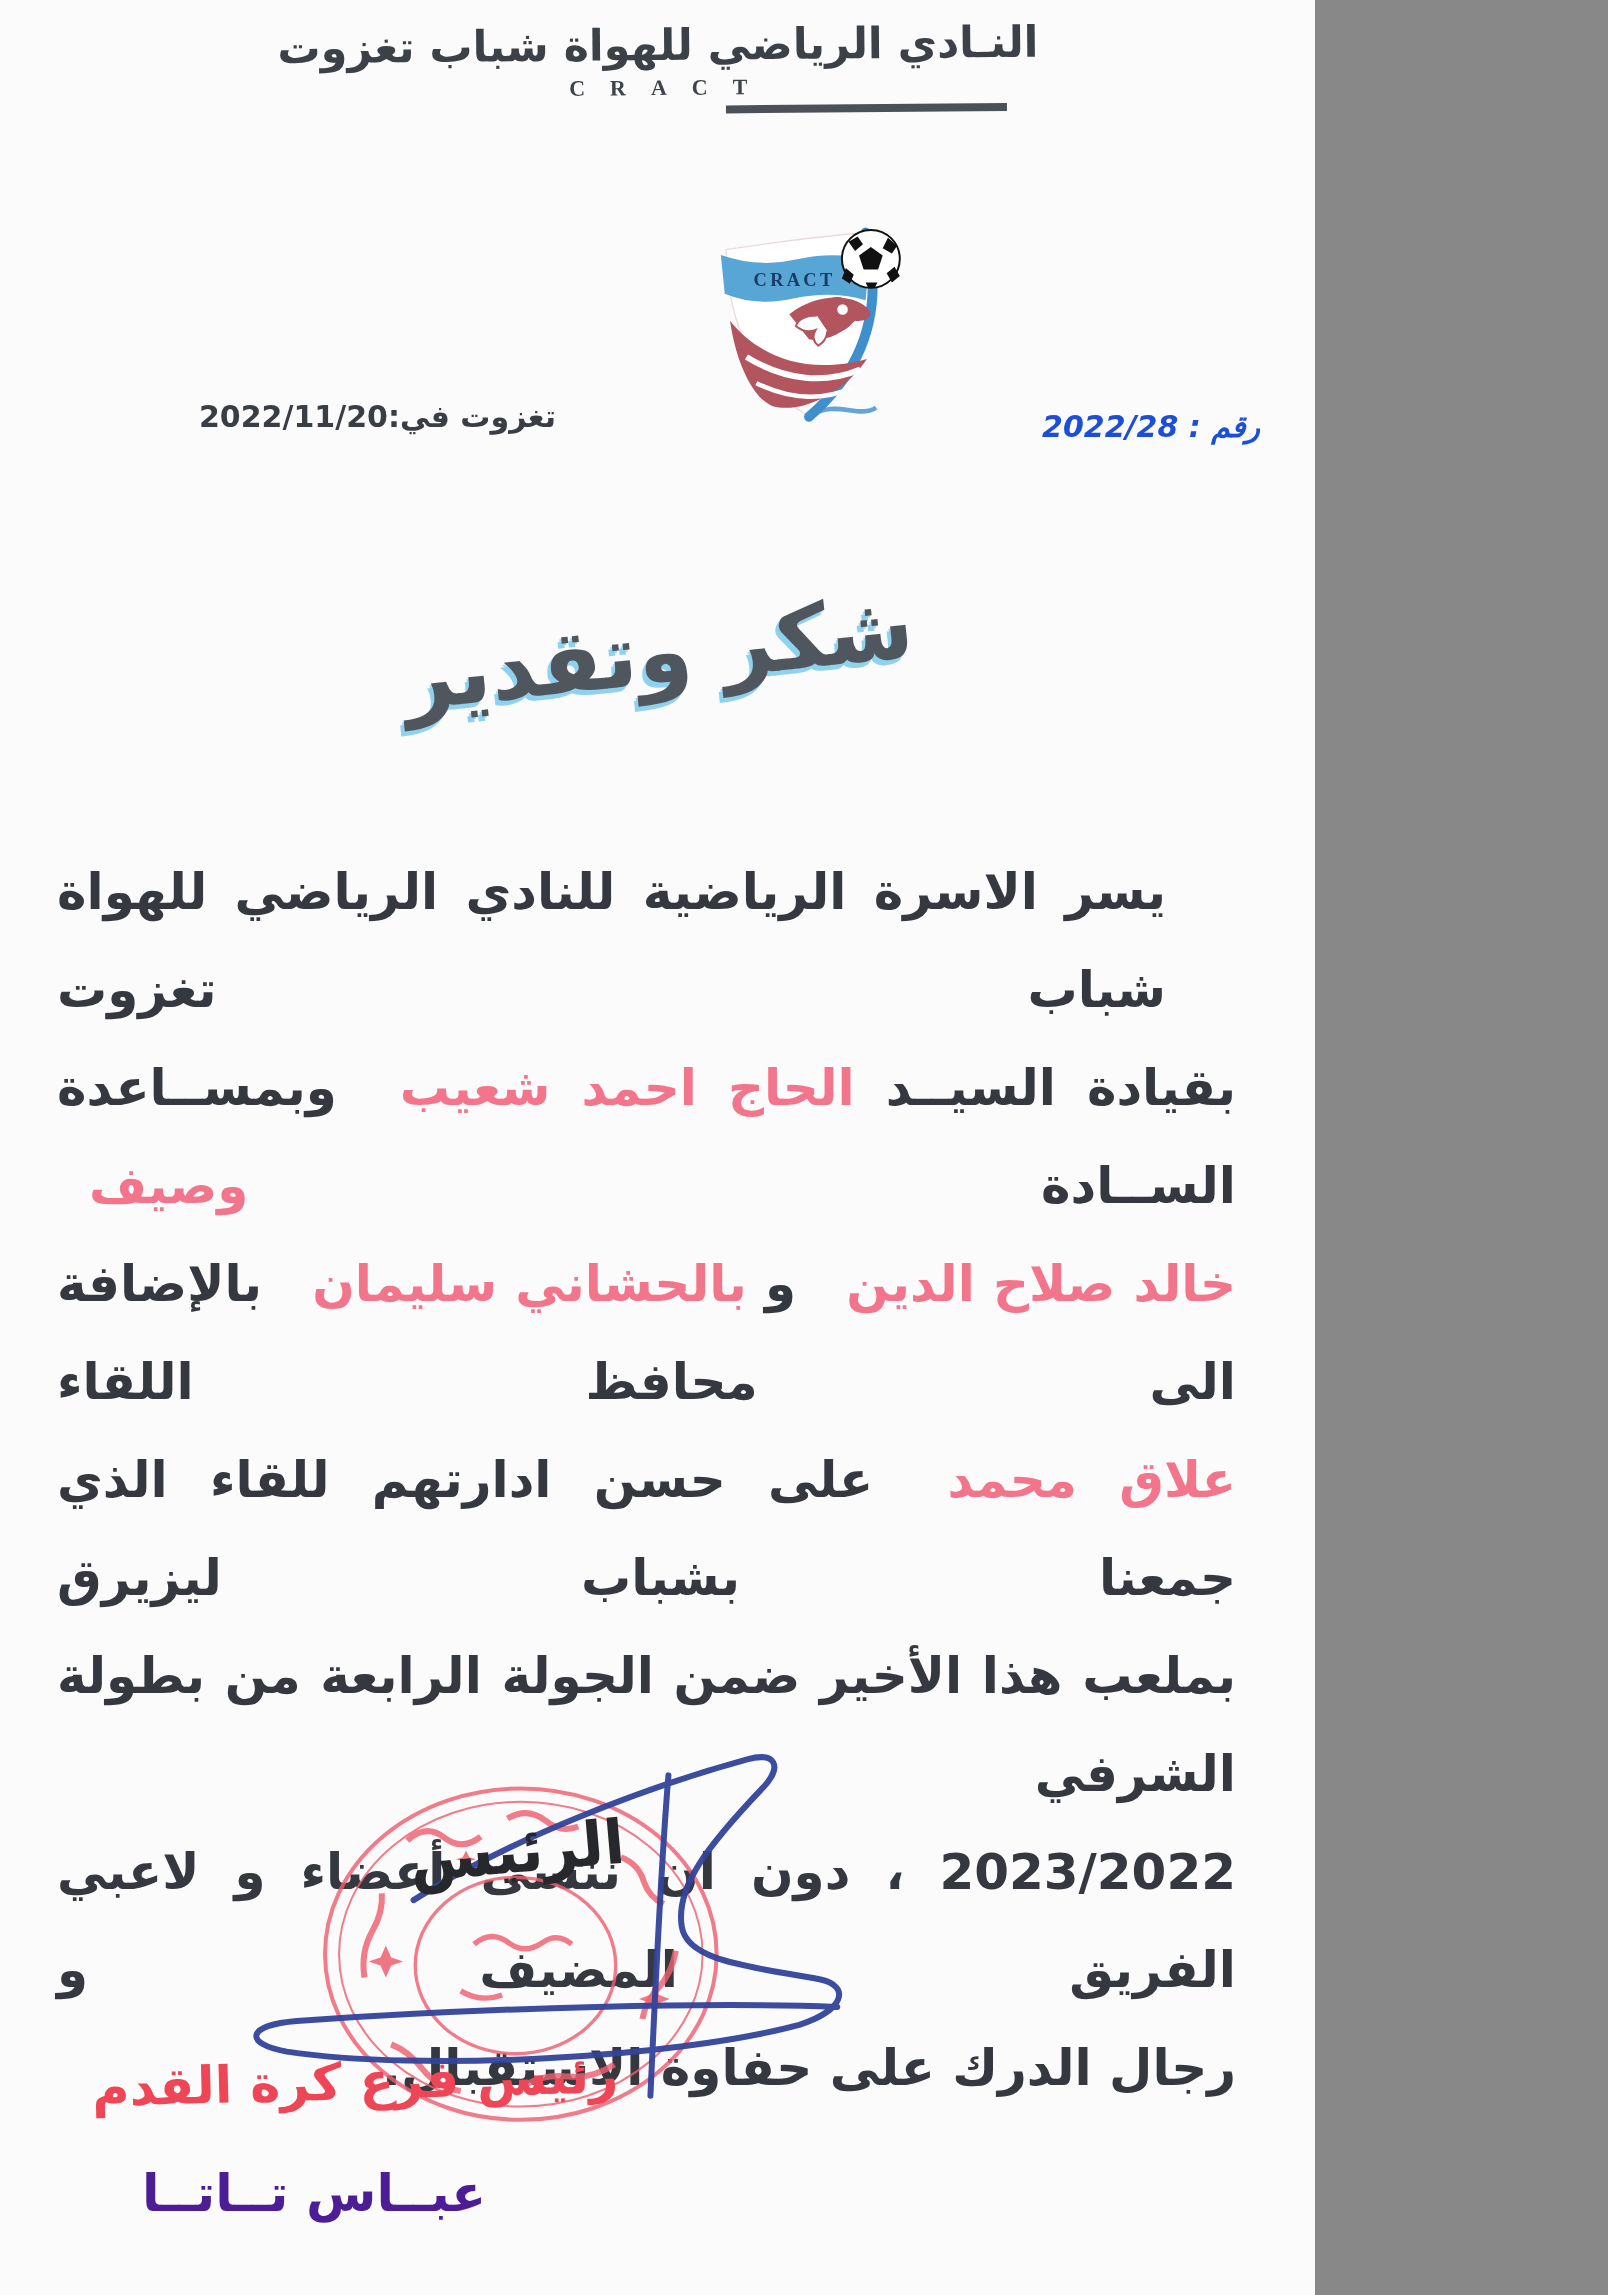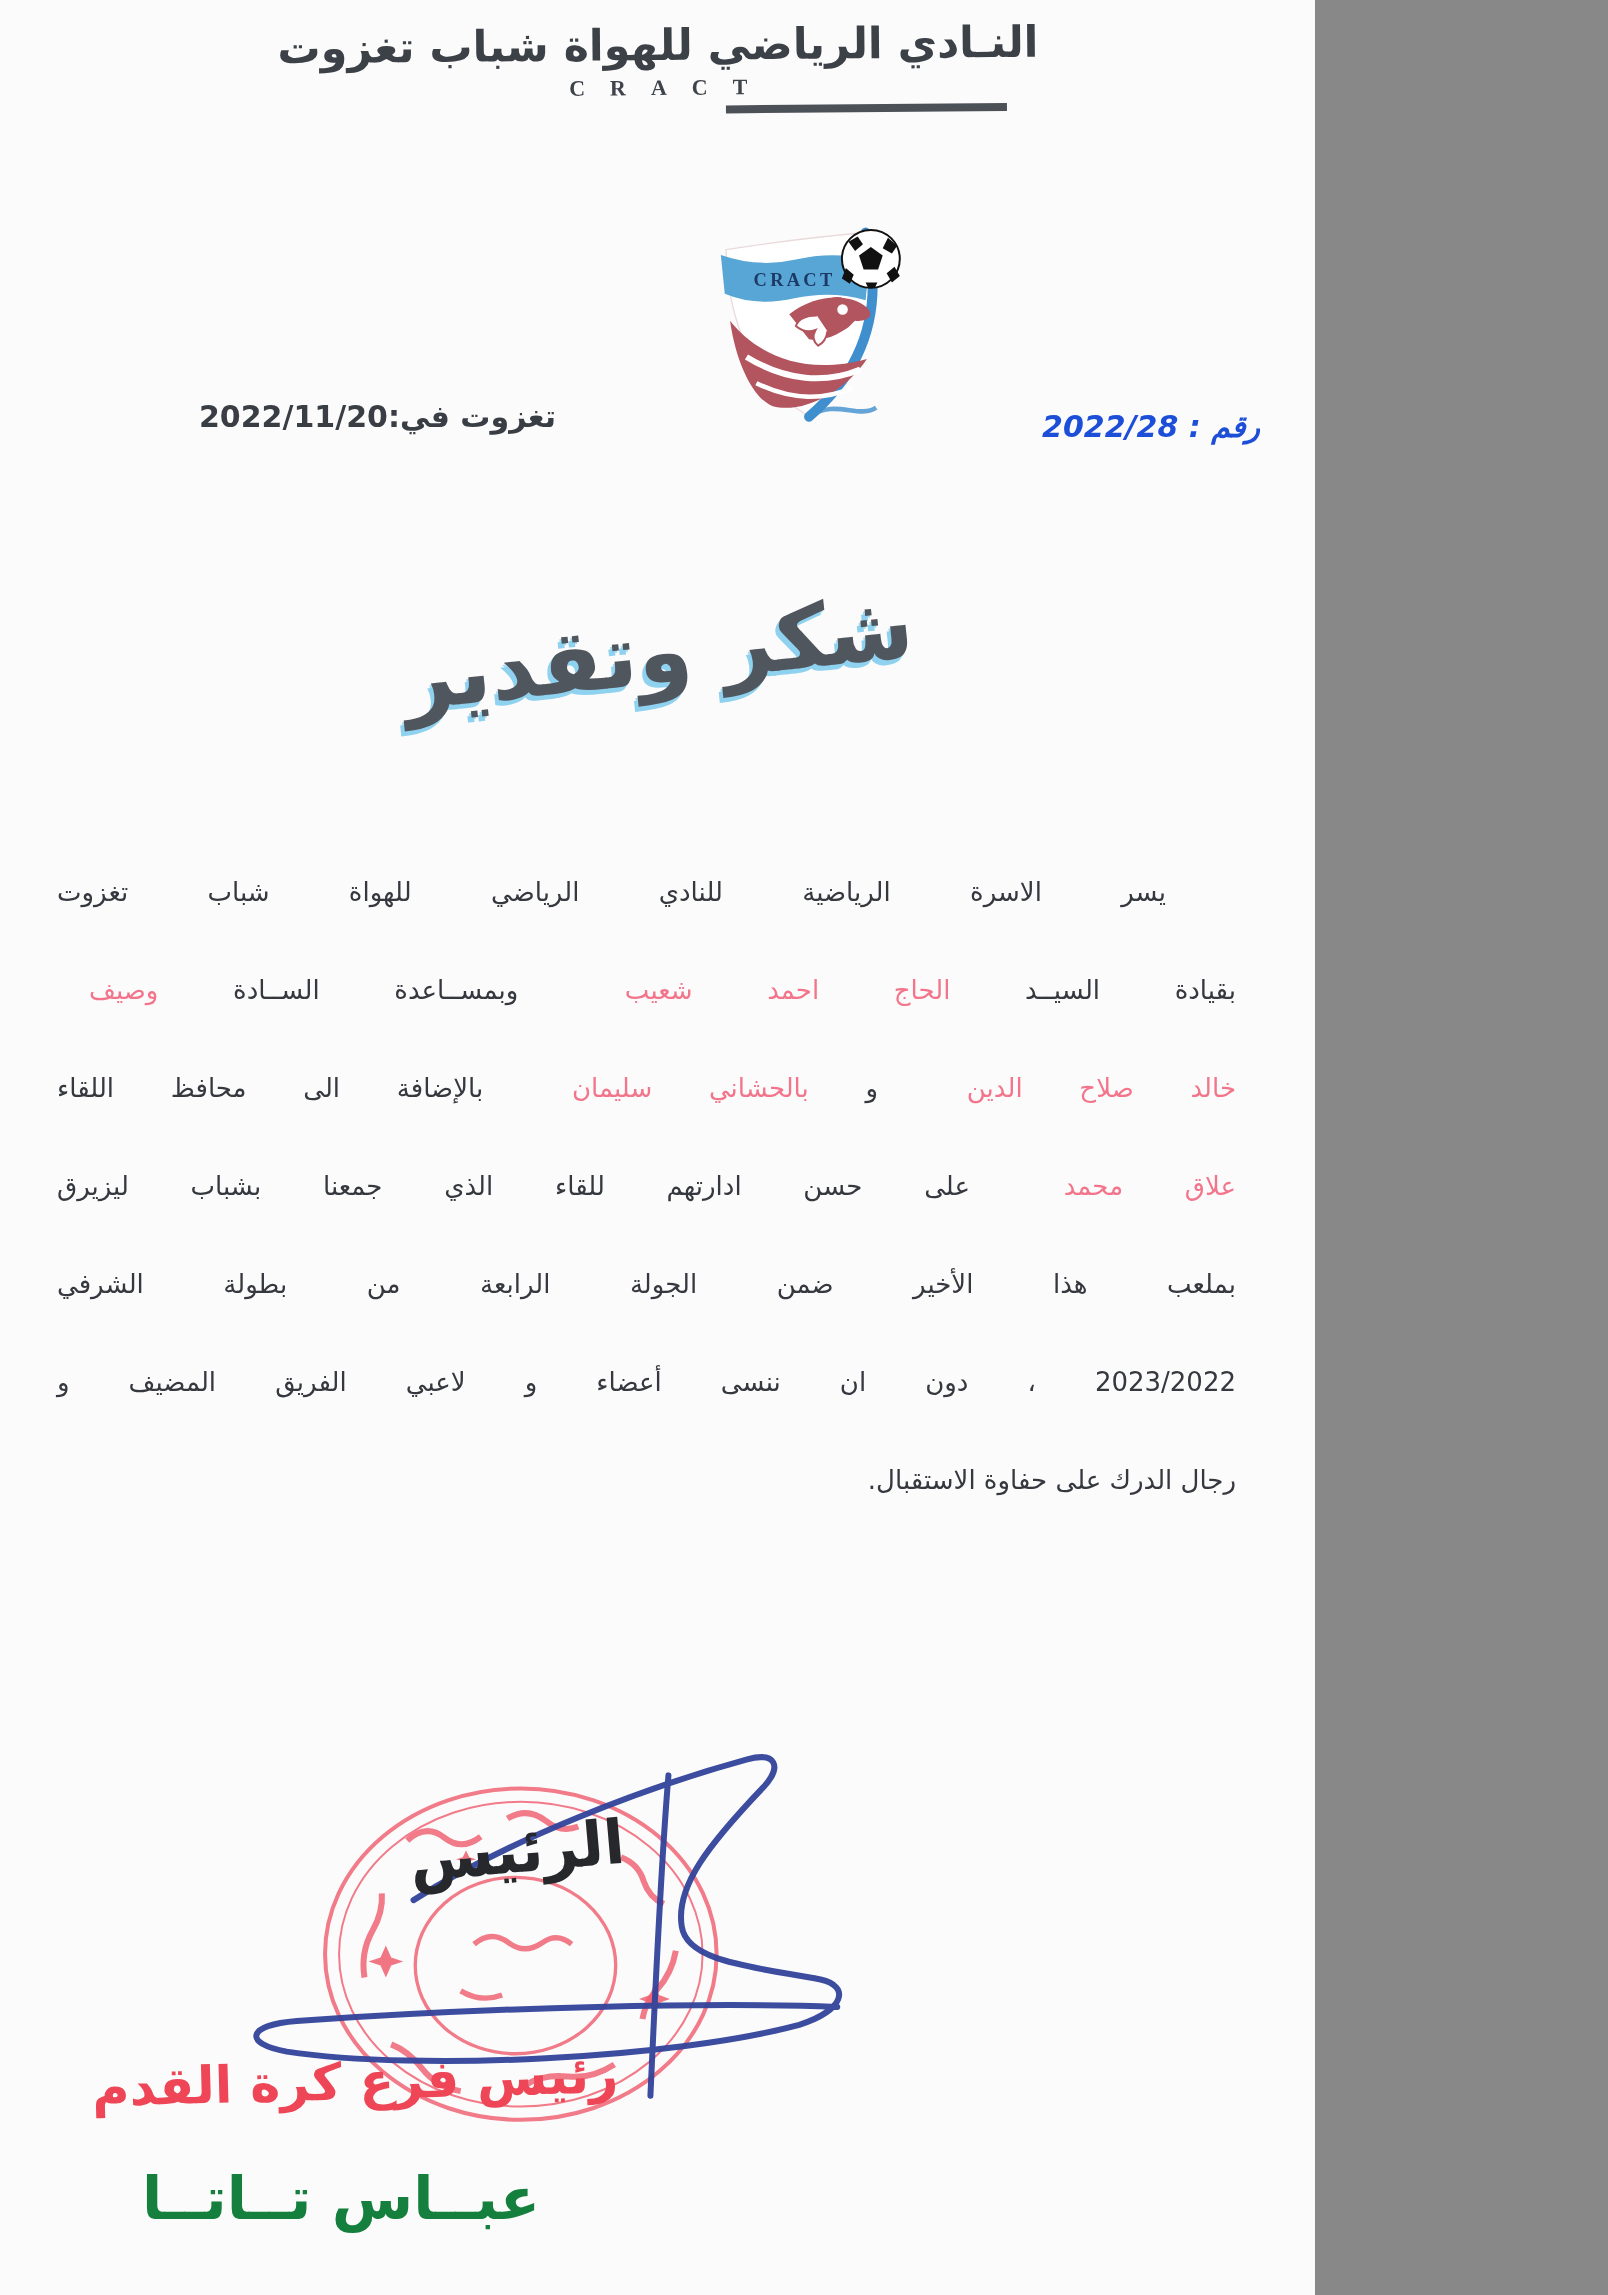--- a/index.html
+++ b/index.html
@@ -29,41 +29,41 @@
   
   .deco-title{
     position:absolute;top:601px;left:50%;
     transform:translateX(-50%) rotate(-6deg);
     font-size:88px;font-weight:700;color:#50565e;white-space:nowrap;
     text-shadow:-4px 4.7px 0 #8fd2ef,-2px 2px 0 #a5dcf4;
   }
   
   .body-text{position:absolute;top:843px;right:79px;left:57px;}
   .t-line{
-    font-size:26px;font-weight:400;color:#35383e;line-height:98px;
+    font-size:50px;font-weight:700;color:#35383e;line-height:98px;
     text-align:justify;text-align-last:justify;-moz-text-align-last:justify;
     white-space:normal;
   }
   .t-line.first{padding-right:70px;}
   .t-line.last{text-align-last:right;-moz-text-align-last:right;}
   .hl{color:#f2758b;margin-left:32px;}
   
   .stamp-svg{position:absolute;top:1777px;left:307px;width:441px;height:361px;}
   .sig-svg{position:absolute;top:1730px;left:220px;width:634px;height:387px;}
   .president{
     position:absolute;top:1815px;left:409px;font-size:61px;font-weight:700;
     color:#26282c;transform:rotate(-5deg);white-space:nowrap;
   }
   .stamp-line1{
     position:absolute;top:2052px;left:92px;font-size:51px;font-weight:700;
     color:#ee4656;transform:rotate(-1.5deg);white-space:nowrap;
   }
   .stamp-line2{
-    position:absolute;top:2164px;left:142px;font-size:59px;font-weight:700;
-    color:#15803d;white-space:nowrap;
+    position:absolute;top:2164px;left:142px;font-size:51px;font-weight:700;
+    color:#4c1d95;white-space:nowrap;
   }
 </style>
 </head>
 <body>
 
 <div class="page">
 
   <div class="hdr">
     <div class="club-name">النـادي الرياضي للهواة شباب تغزوت</div>
     <div class="acronym">CRACT</div>

